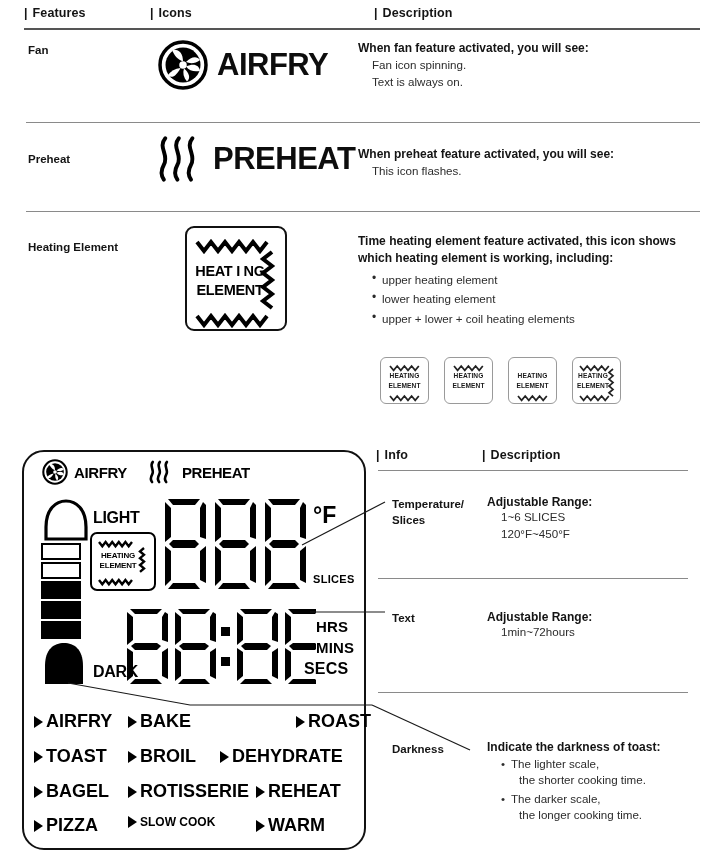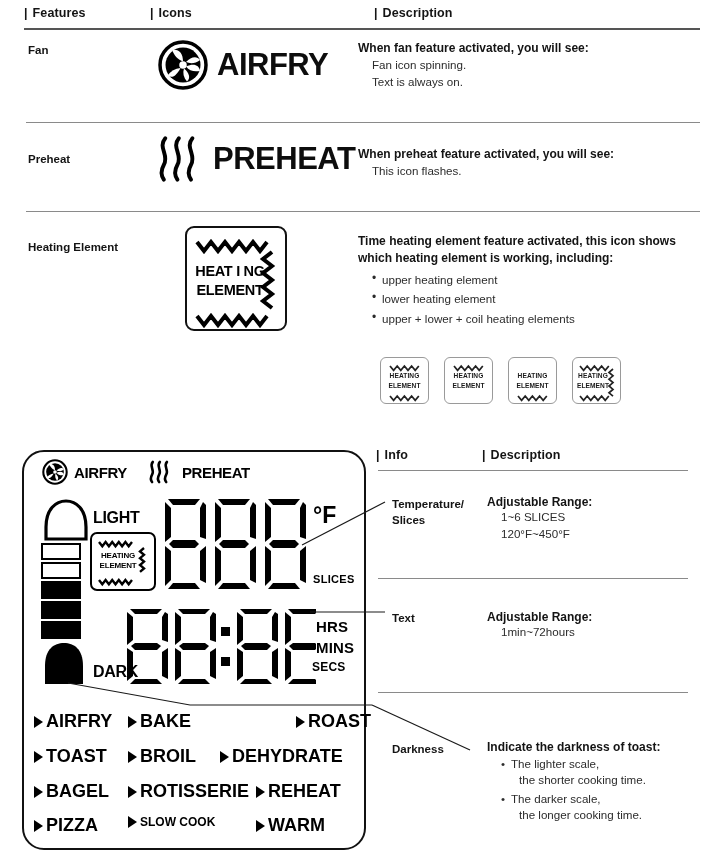--- a/index.html
+++ b/index.html
@@ -378,21 +378,21 @@
           <polygon points="7,39 11,36 33,36 37,39 33,43 11,43"></polygon>
           <polygon points="3,41 9,45 9,69 3,74"></polygon>
           <polygon points="44,41 44,72 38,69 38,45"></polygon>
           <polygon points="11,72 33,72 38,77 6,77"></polygon>
         </g>
       </g>
     </svg>
   </div>
   <div class="lcd-text" style="position:absolute; left:316px; top:618px; font-size:15px; letter-spacing:0.2px;">HRS</div>
   <div class="lcd-text" style="position:absolute; left:316px; top:639px; font-size:15px; letter-spacing:0.2px;">MINS</div>
-  <div class="lcd-text" style="position:absolute; left:312px; top:660px; font-size:12px; letter-spacing:0.2px;">SECS</div>
+  <div class="lcd-text" style="position:absolute; left:304px; top:660px; font-size:16px; letter-spacing:0.2px;">SECS</div>
 
   <div class="fn" style="left:34px; top:711px; font-size:18px;">
     <span class="tri"></span>
     <span>AIRFRY</span>
   </div>
   <div class="fn" style="left:128px; top:711px; font-size:18px;">
     <span class="tri"></span>
     <span>BAKE</span>
   </div>
   <div class="fn" style="left:256px; top:711px; font-size:18px;padding-left:40px;">

